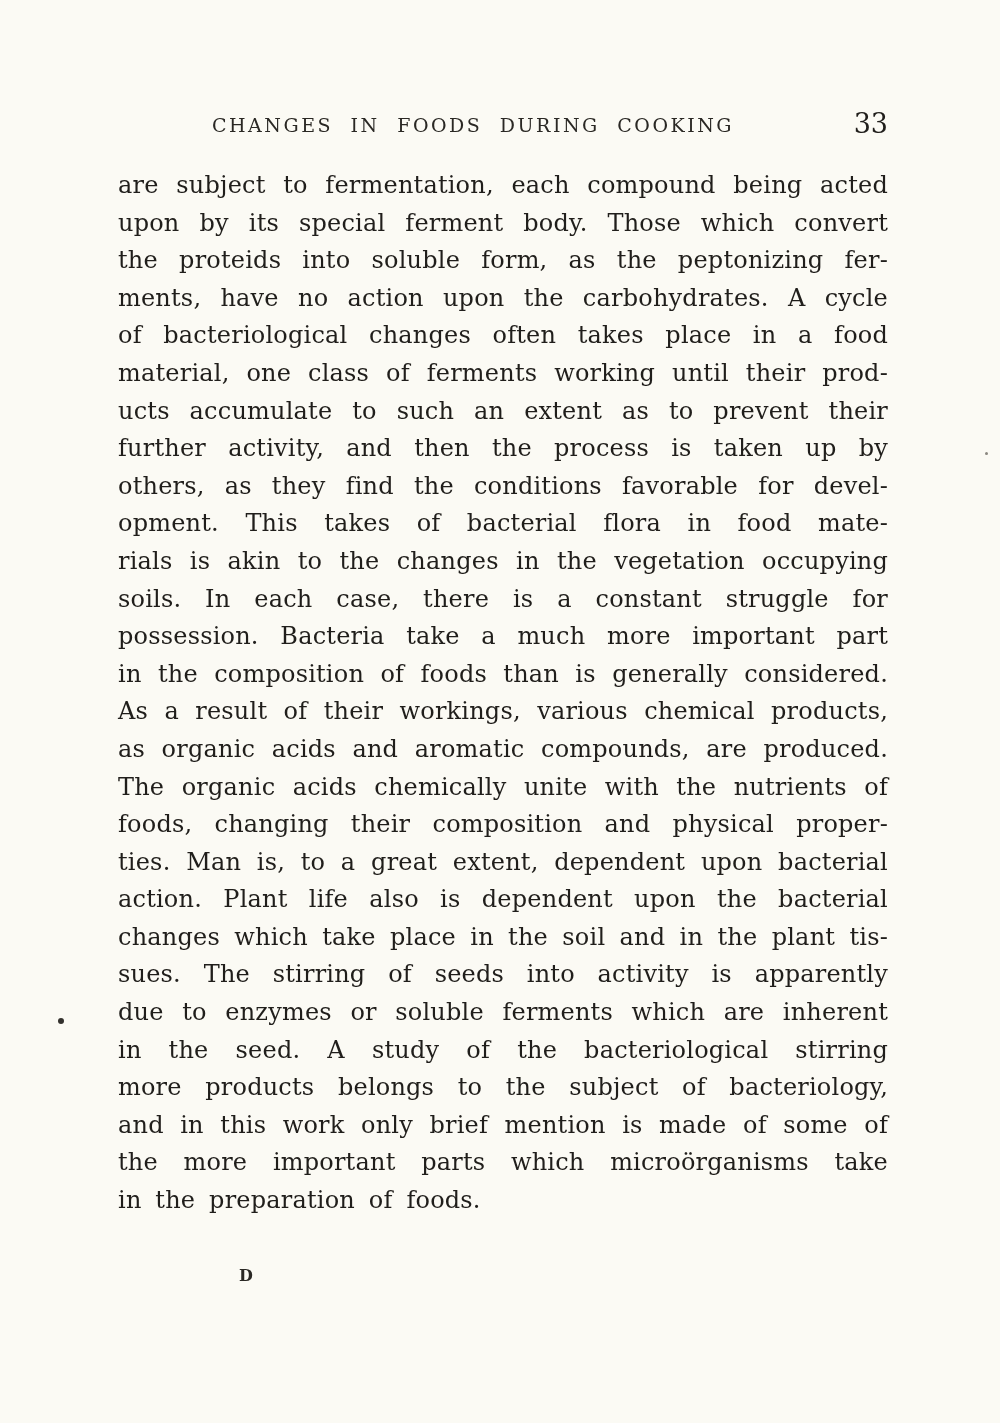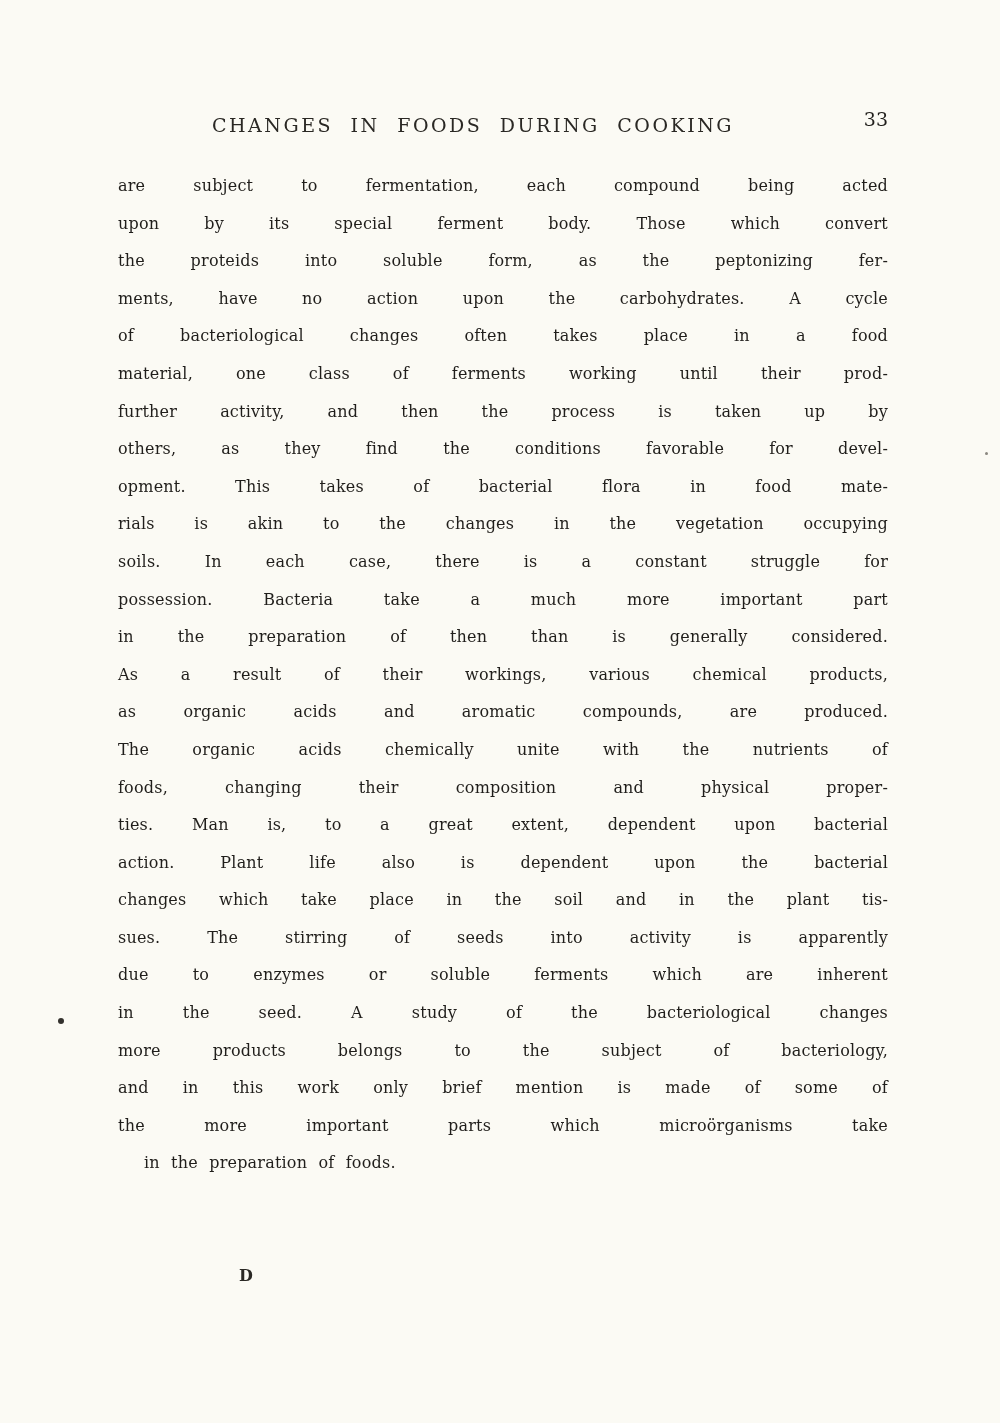--- a/index.html
+++ b/index.html
@@ -34,44 +34,43 @@
     text-align: center;
     font-size: 19px;
     letter-spacing: 2.5px;
     word-spacing: 9px;
     color: #2a2824;
   }
   .page-number {
     position: absolute;
     right: 0;
     top: 0;
-    font-size: 19px;
+    font-size: 27px;
     color: #201e1b;
   }
   .body-text {
     position: absolute;
     top: 167px;
     left: 118px;
     width: 770px;
-    font-size: 16px;
+    font-size: 24px;
   }
   .line {
     line-height: 37.6px;
     height: 37.6px;
     text-align: justify;
     text-align-last: justify;
     letter-spacing: 0.2px;
     white-space: nowrap;
     overflow: visible;
   }
   .line.last {
     text-align: left;
     text-align-last: left;
     word-spacing: 6px;
-    margin-left: 26px;
   }
   .signature-mark {
     position: absolute;
     left: 239px;
     top: 1266px;
     font-size: 16px;
     font-weight: bold;
     letter-spacing: 1px;
     color: #2a2824;
   }
@@ -104,37 +103,38 @@
     <div class="page-number">33</div>
   </div>
 
   <div class="body-text">
       <div class="line">are subject to fermentation, each compound being acted</div>
       <div class="line">upon by its special ferment body.  Those which convert</div>
       <div class="line">the proteids into soluble form, as the peptonizing fer-</div>
       <div class="line">ments, have no action upon the carbohydrates.  A cycle</div>
       <div class="line">of bacteriological changes often takes place in a food</div>
       <div class="line">material, one class of ferments working until their prod-</div>
+      <div class="line">ucts accumulate to such an extent as to prevent their</div>
       <div class="line">further activity, and then the process is taken up by</div>
       <div class="line">others, as they find the conditions favorable for devel-</div>
       <div class="line">opment.  This takes of bacterial flora in food mate-</div>
       <div class="line">rials is akin to the changes in the vegetation occupying</div>
       <div class="line">soils.  In each case, there is a constant struggle for</div>
       <div class="line">possession.  Bacteria take a much more important part</div>
-      <div class="line">in the preparation of then than is generally considered.</div>
+      <div class="line">in the composition of foods than is generally considered.</div>
       <div class="line">As a result of their workings, various chemical products,</div>
       <div class="line">as organic acids and aromatic compounds, are produced.</div>
       <div class="line">The organic acids chemically unite with the nutrients of</div>
       <div class="line">foods, changing their composition and physical proper-</div>
       <div class="line">ties.  Man is, to a great extent, dependent upon bacterial</div>
       <div class="line">action.  Plant life also is dependent upon the bacterial</div>
       <div class="line">changes which take place in the soil and in the plant tis-</div>
       <div class="line">sues.  The stirring of seeds into activity is apparently</div>
       <div class="line">due to enzymes or soluble ferments which are inherent</div>
-      <div class="line">in the seed.  A study of the bacteriological changes</div>
+      <div class="line">in the seed.  A study of the bacteriological stirring</div>
       <div class="line">more products belongs to the subject of bacteriology,</div>
       <div class="line">and in this work only brief mention is made of some of</div>
       <div class="line">the more important parts which microörganisms take</div>
       <div class="line last">in the preparation of foods.</div>
     </div>
 
   <div class="margin-dot"></div>
 
   <div class="speck"></div>
 

